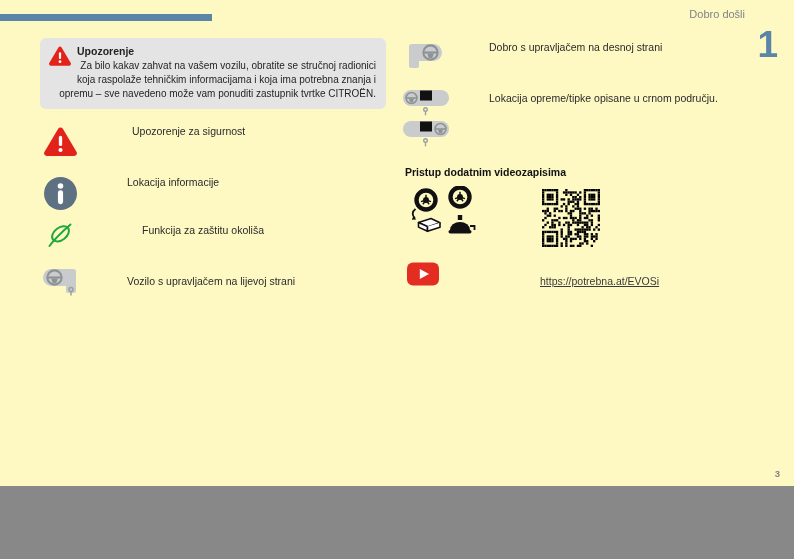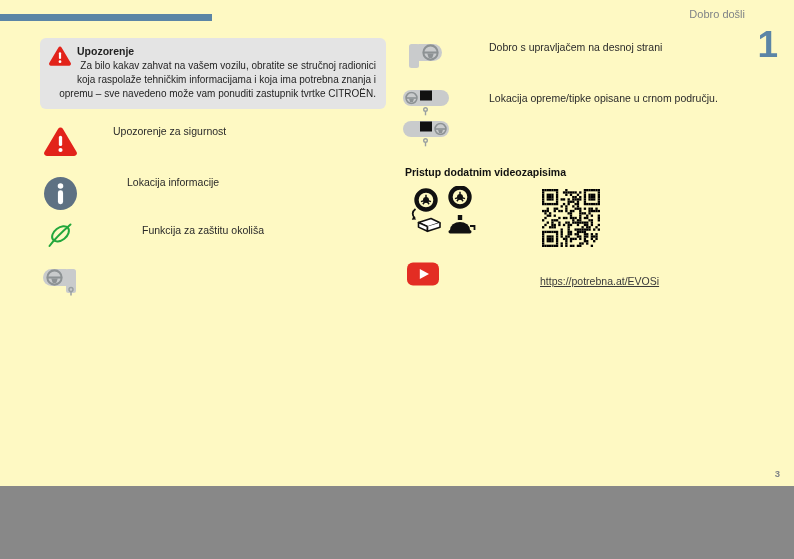--- a/index.html
+++ b/index.html
@@ -60,21 +60,21 @@
     </svg>
     <div class="wtitle">Upozorenje</div>
     <div class="wbody">Za bilo kakav zahvat na vašem vozilu, obratite se stručnoj radionici koja raspolaže tehničkim informacijama i koja ima potrebna znanja i opremu – sve navedeno može vam ponuditi zastupnik tvrtke CITROËN.</div>
   </div>
 
   <svg class="abs" style="left:44px;top:127px" width="33" height="29" viewBox="0 0 24 21">
     <path d="M13.7 1.2a2 2 0 0 0-3.4 0L.4 17.9a2 2 0 0 0 1.7 3.1h19.8a2 2 0 0 0 1.7-3.1Z" fill="var(--warning-red)"></path>
     <rect x="10.8" y="6.4" width="2.4" height="7.4" rx="1.2" fill="#fff"></rect>
     <circle cx="12" cy="16.7" r="1.5" fill="#fff"></circle>
   </svg>
-  <div class="abs legend-label" style="left:113px;top:125px">Upozorenje za sigurnost</div>
+  <div class="abs legend-label" style="left:132px;top:125px">Upozorenje za sigurnost</div>
 
   <svg class="abs" style="left:44px;top:177px" width="33" height="33" viewBox="0 0 32 32">
     <circle cx="16" cy="16" r="16" fill="var(--info-slate)"></circle>
     <circle cx="16" cy="8.7" r="2.7" fill="#fff"></circle>
     <rect x="13.5" y="12.9" width="5" height="13.6" rx="2.4" fill="#fff"></rect>
   </svg>
   <div class="abs legend-label" style="left:127px;top:176px">Lokacija informacije</div>
 
   <svg class="abs" style="left:46px;top:219px" width="28" height="30" viewBox="0 0 28 28" fill="none" stroke="var(--eco-green)" stroke-width="2" stroke-linecap="round">
     <ellipse cx="14.5" cy="13.8" rx="9.5" ry="6.2" transform="rotate(-38 14.5 13.8)"></ellipse>
@@ -84,20 +84,21 @@
 
   <svg class="abs" style="left:42px;top:266px" width="40" height="32" viewBox="0 0 40 32">
     <rect x="1" y="3" width="31" height="17" rx="8.5" fill="var(--icon-gray)"></rect>
     <rect x="24" y="3" width="10" height="24" rx="2.5" fill="var(--icon-gray)"></rect>
     <use href="#sym-wheel" x="4" y="3" width="17" height="17"></use>
     <g stroke="#9aa0a2" fill="none" stroke-width="1.5">
       <circle cx="29" cy="23.5" r="2"></circle>
         <path d="M29 25.5v4"></path>
     </g>
   </svg>
+  <div class="abs legend-label" style="left:127px;top:275px">Vozilo s upravljačem na lijevoj strani</div>
 
   <svg class="abs" style="left:403px;top:40px" width="40" height="34" viewBox="0 0 40 32">
     <rect x="8" y="3" width="31" height="17" rx="8.5" fill="var(--icon-gray)"></rect>
     <rect x="6" y="3" width="10" height="24" rx="2.5" fill="var(--icon-gray)"></rect>
     <use href="#sym-wheel" x="19" y="3" width="17" height="17"></use>
   </svg>
   <div class="abs legend-label" style="left:489px;top:41px">Dobro s upravljačem na desnoj strani</div>
 
   <svg class="abs" style="left:402px;top:88px" width="48" height="30" viewBox="0 0 48 30">
     <rect x="1" y="2" width="46" height="16" rx="8" fill="var(--icon-gray)"></rect>

